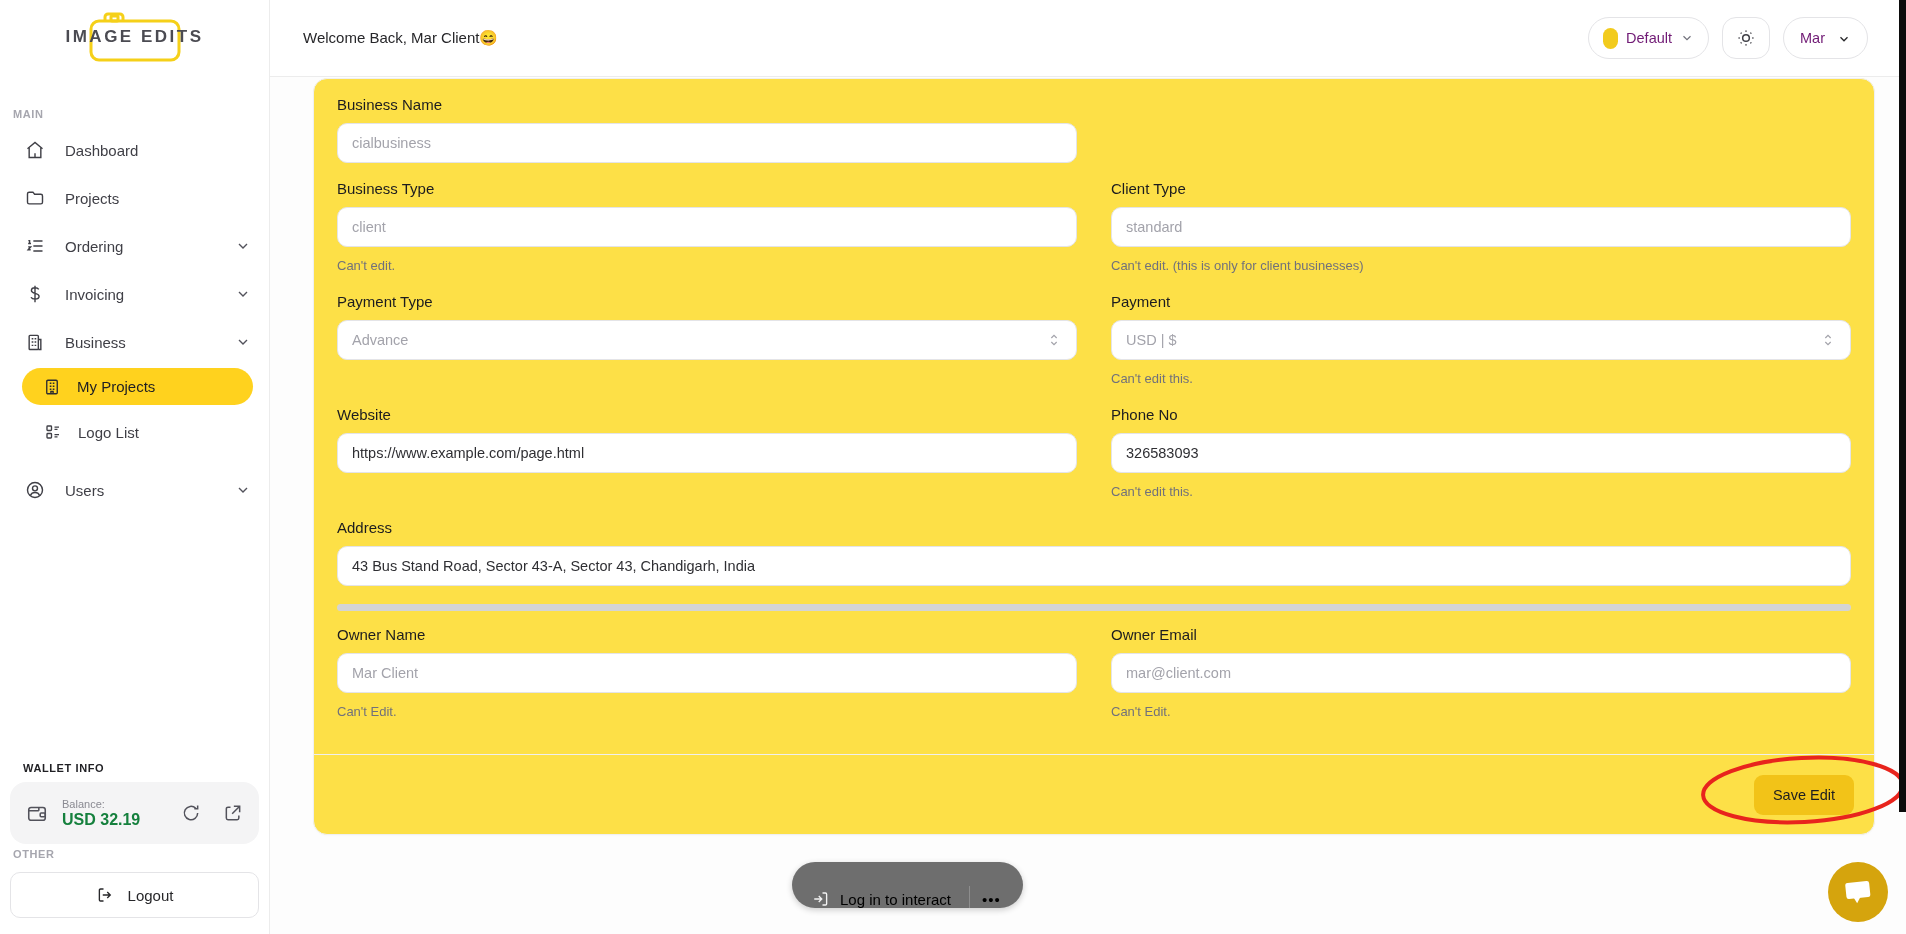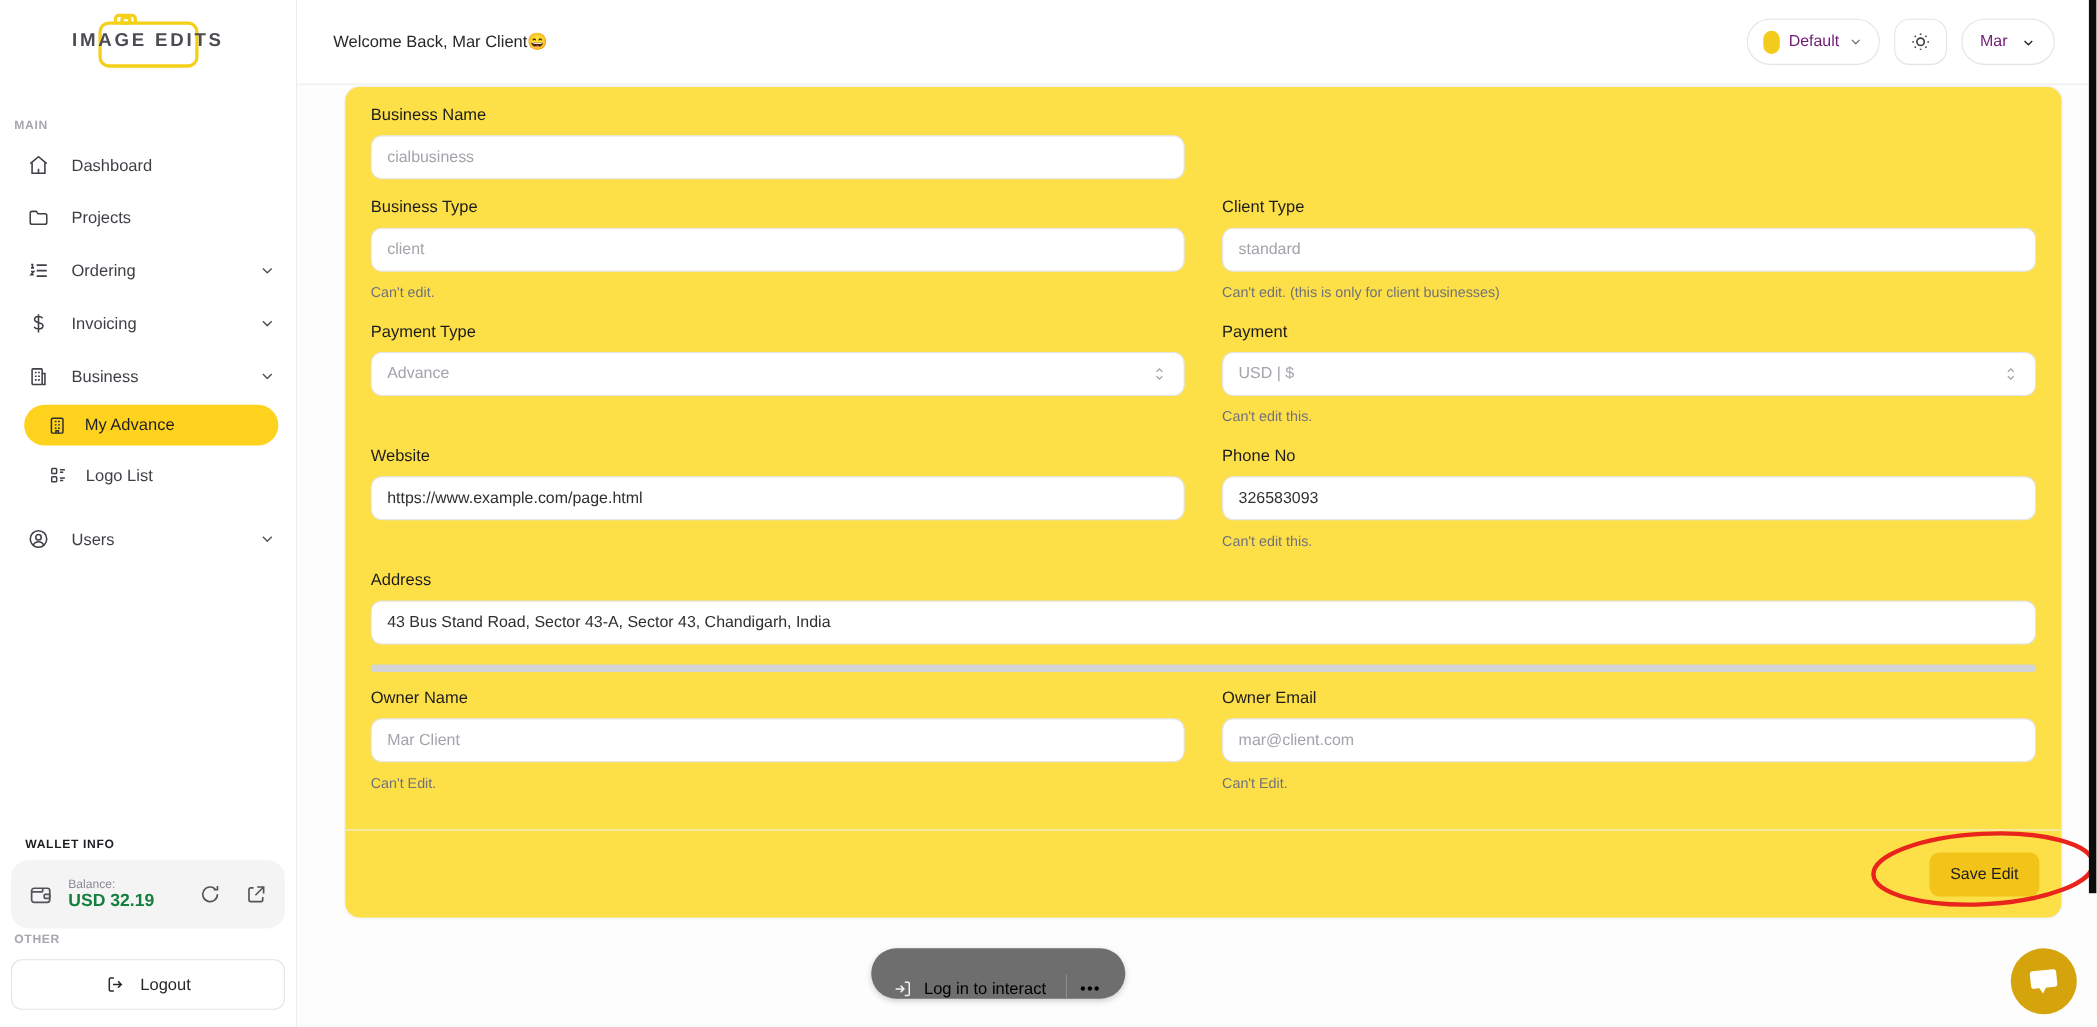--- a/index.html
+++ b/index.html
@@ -179,21 +179,21 @@
       </span>
     </div>
 
     <div class="sub-active">
       <span class="nicon">
         <svg viewBox="0 0 24 24" fill="none" stroke="currentColor" stroke-width="1.8" width="18" height="18">
             <rect x="5" y="3" width="14" height="18" rx="1.5"></rect>
             <path d="M9 7h2.2M13 7h2.2M9 11h2.2M13 11h2.2M9 15h2.2M13 15h2.2M10.5 21v-3h3v3"></path>
           </svg>
       </span>
-      <span class="nlabel">My Advance</span>
+      <span class="nlabel">My Projects</span>
     </div>
 
     <div class="sub-item">
       <span class="nicon">
         <svg viewBox="0 0 24 24" fill="none" stroke="currentColor" stroke-width="1.8" width="18" height="18">
             <rect x="4" y="4" width="6" height="6" rx="1"></rect>
             <rect x="4" y="14" width="6" height="6" rx="1"></rect>
             <path d="M14 5.5h6M14 8.5h4M14 15.5h6M14 18.5h4"></path>
           </svg>
       </span>

